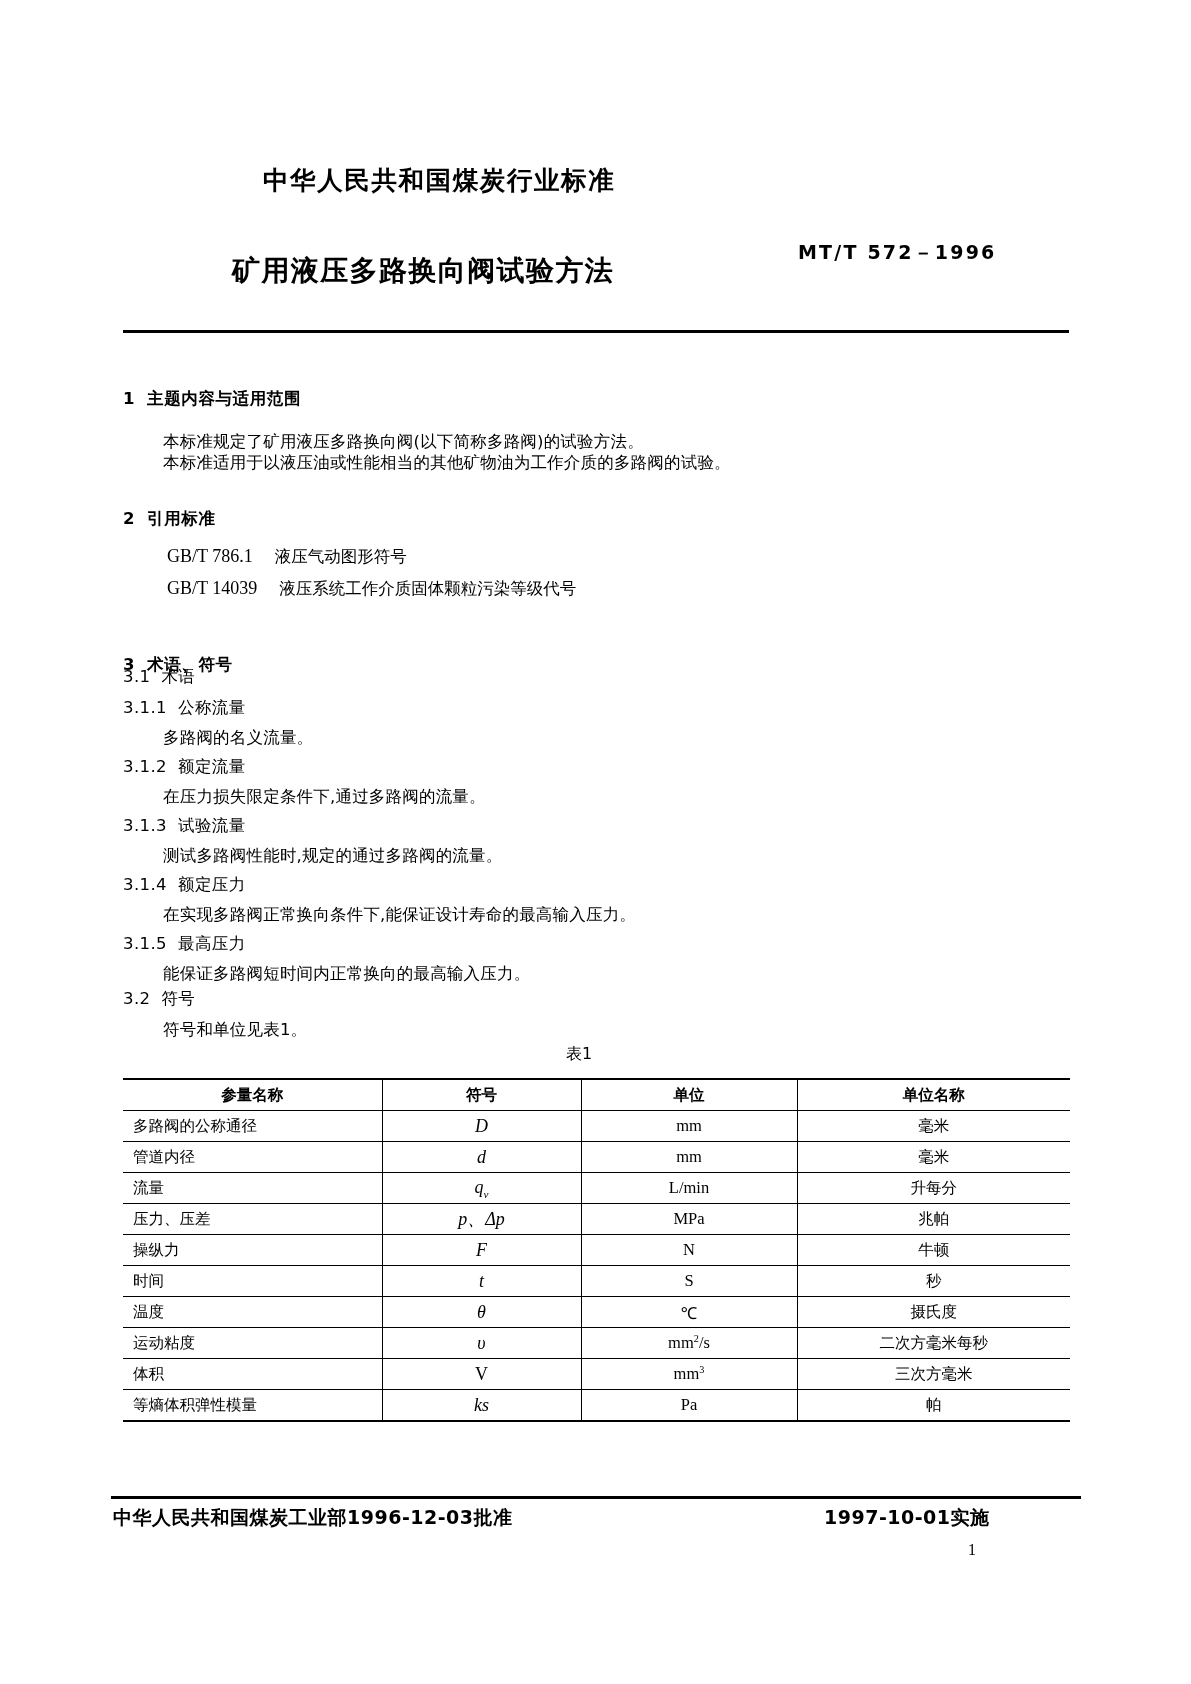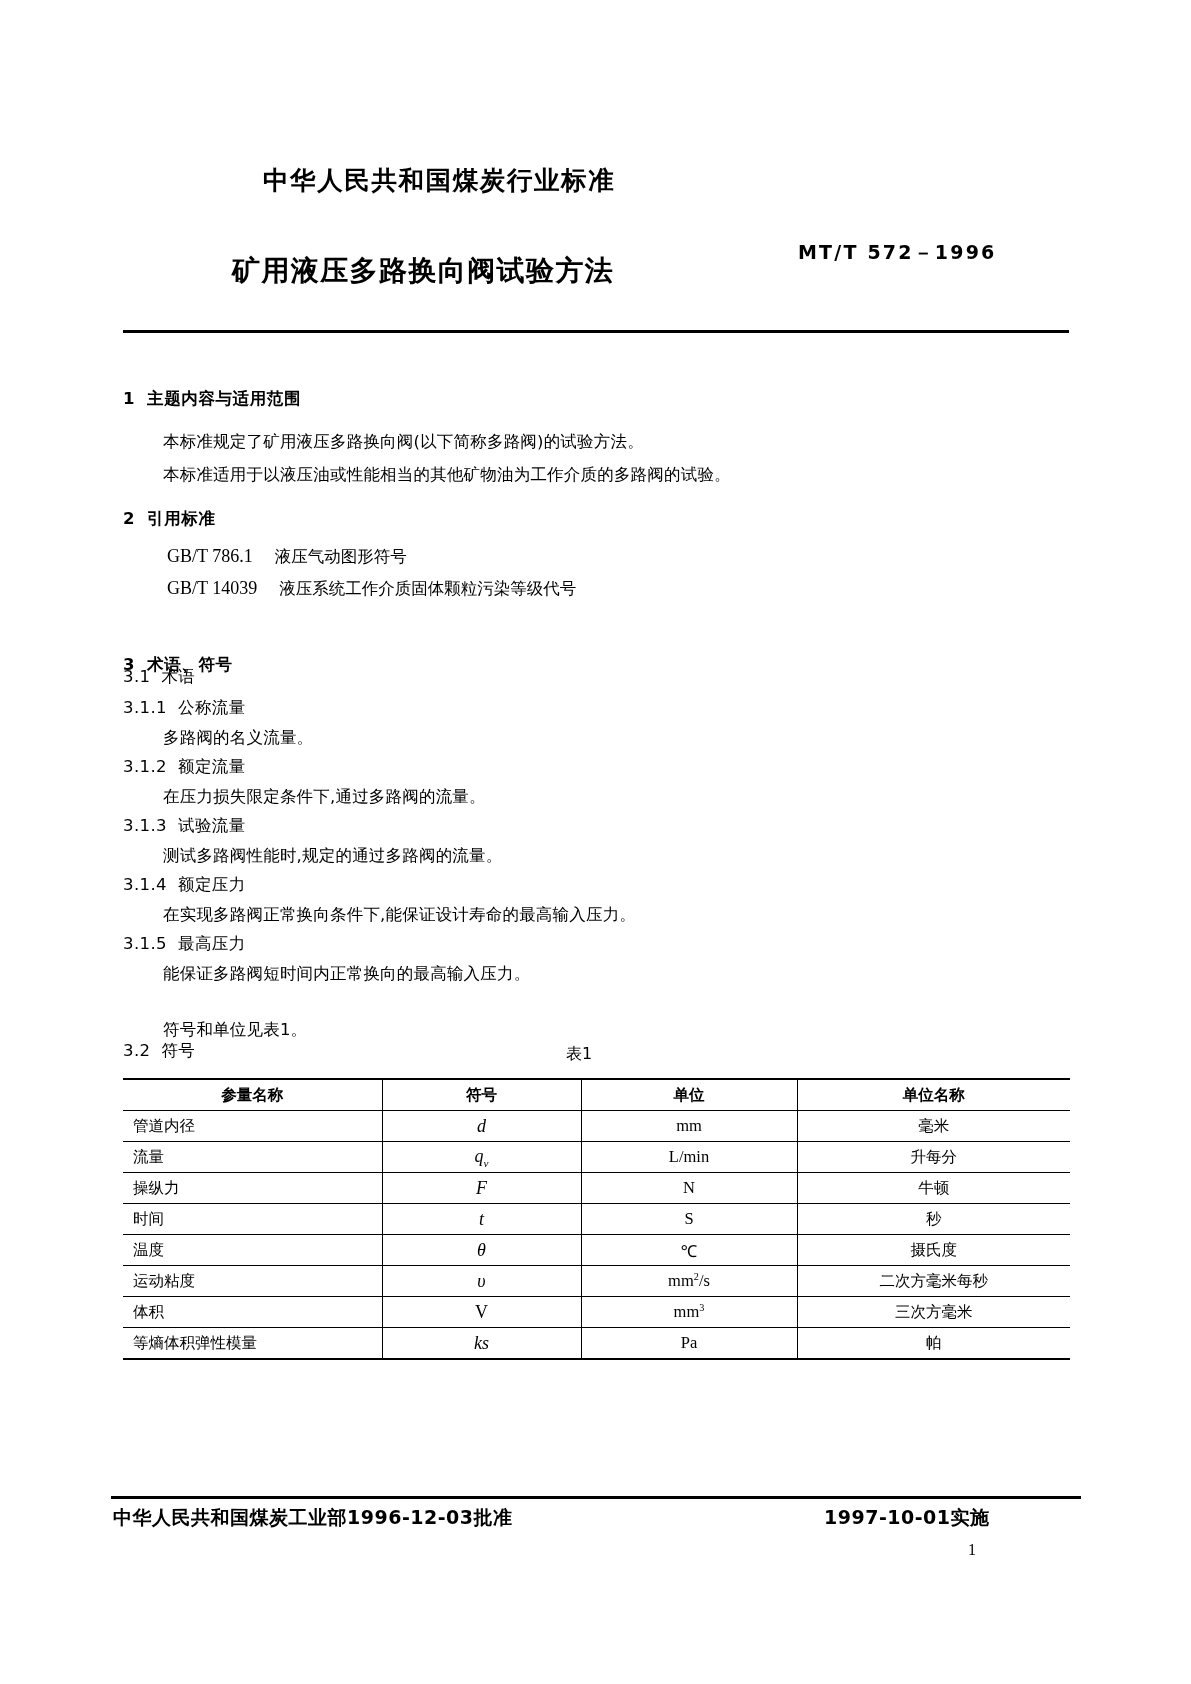--- a/index.html
+++ b/index.html
@@ -227,21 +227,21 @@
 
   <div class="std-org">中华人民共和国煤炭行业标准</div>
   <div class="doc-title">矿用液压多路换向阀试验方法</div>
   <div class="doc-number">MT/T  572－1996</div>
   <div class="header-rule"></div>
 
   <div class="h1" style="left:123px; top:388px;">
     <span class="num">1</span><span>主题内容与适用范围</span>
   </div>
   <div class="para para-cn" style="left:163px; top:431px;">本标准规定了矿用液压多路换向阀(以下简称多路阀)的试验方法。</div>
-  <div class="para para-cn" style="left:163px; top:464px;text-align:right;">本标准适用于以液压油或性能相当的其他矿物油为工作介质的多路阀的试验。</div>
+  <div class="para para-cn" style="left:163px; top:452px;text-align:right;">本标准适用于以液压油或性能相当的其他矿物油为工作介质的多路阀的试验。</div>
 
   <div class="h1" style="left:123px; top:508px;">
     <span class="num">2</span><span>引用标准</span>
   </div>
   <div class="ref-line" style="left:167px; top:546px;">
     <span class="code">GB/T 786.1</span><span class="cn">液压气动图形符号</span>
   </div>
   <div class="ref-line" style="left:167px; top:578px;">
     <span class="code">GB/T 14039</span><span class="cn">液压系统工作介质固体颗粒污染等级代号</span>
   </div>
@@ -272,21 +272,21 @@
   <div class="h2" style="left:123px; top:874px;">
     <span class="num">3.1.4</span><span>额定压力</span>
   </div>
   <div class="para para-cn" style="left:163px; top:904px;">在实现多路阀正常换向条件下,能保证设计寿命的最高输入压力。</div>
 
   <div class="h2" style="left:123px; top:933px;">
     <span class="num">3.1.5</span><span>最高压力</span>
   </div>
   <div class="para para-cn" style="left:163px; top:963px;">能保证多路阀短时间内正常换向的最高输入压力。</div>
 
-  <div class="h2" style="left:123px; top:1040px;">
+  <div class="h2" style="left:123px; top:988px;">
     <span class="num">3.2</span><span>符号</span>
   </div>
   <div class="para para-cn" style="left:163px; top:1019px;">符号和单位见表1。</div>
 
   <div class="table-caption">
     <span class="cn">表1</span>
   </div>
 
   <table class="symbols">
     <colgroup>
@@ -298,32 +298,44 @@
     <thead>
       <tr>
         <th>参量名称</th>
         <th>符号</th>
         <th>单位</th>
         <th>单位名称</th>
       </tr>
     </thead>
     <tbody>
       <tr>
+        <td class="name">多路阀的公称通径</td>
+        <td class="sym"><span class="upr" style="font-style:italic">D</span></td>
+        <td class="unit">mm</td>
+        <td class="unitname">毫米</td>
+      </tr>
+      <tr>
         <td class="name">管道内径</td>
         <td class="sym">d</td>
         <td class="unit">mm</td>
         <td class="unitname">毫米</td>
       </tr>
       <tr>
         <td class="name">流量</td>
         <td class="sym"><span id="sym-qv">q<sub style="font-size:0.62em">v</sub></span></td>
         <td class="unit">L/min</td>
         <td class="unitname">升每分</td>
       </tr>
       <tr>
+        <td class="name">压力、压差</td>
+        <td class="sym">p、Δp</td>
+        <td class="unit">MPa</td>
+        <td class="unitname">兆帕</td>
+      </tr>
+      <tr>
         <td class="name">操纵力</td>
         <td class="sym">F</td>
         <td class="unit">N</td>
         <td class="unitname">牛顿</td>
       </tr>
       <tr>
         <td class="name">时间</td>
         <td class="sym">t</td>
         <td class="unit">S</td>
         <td class="unitname">秒</td>

